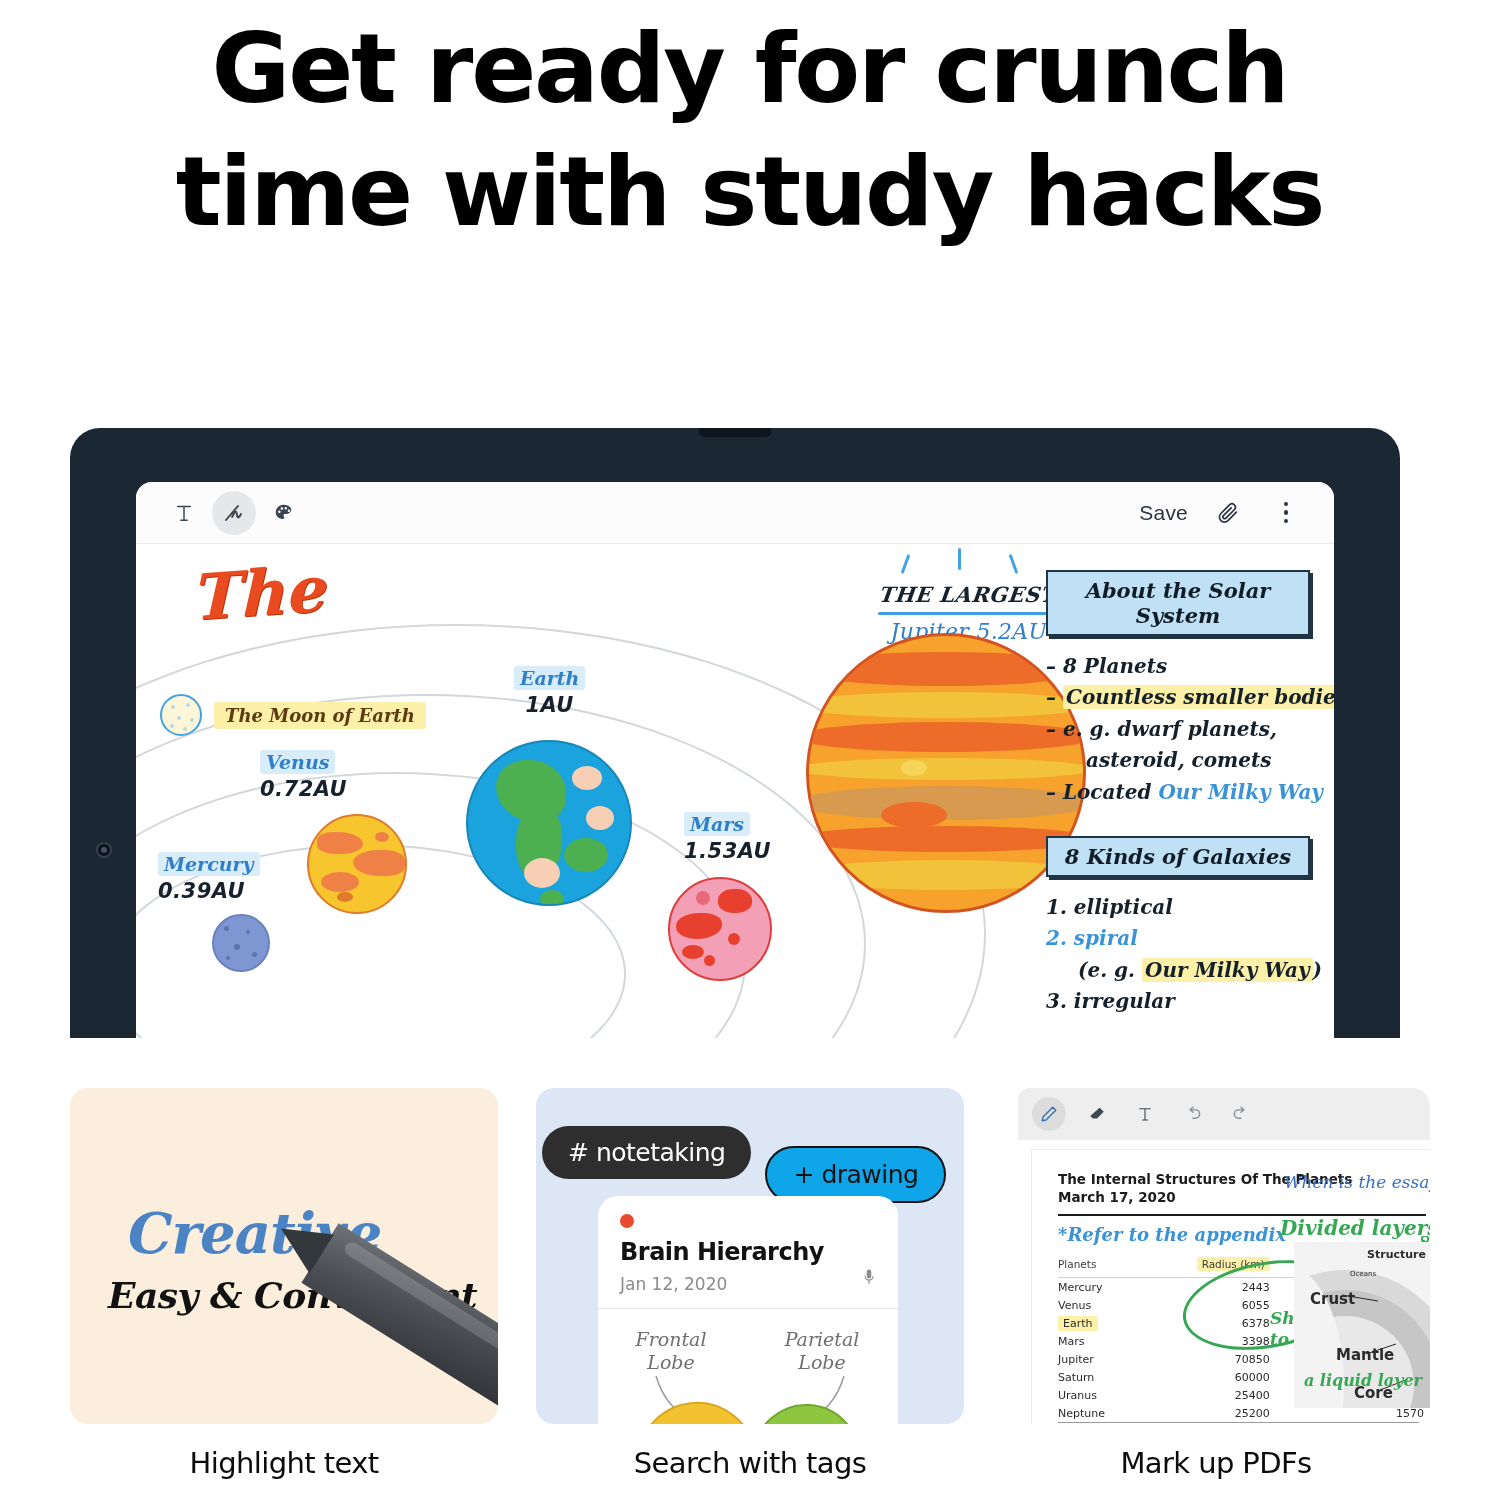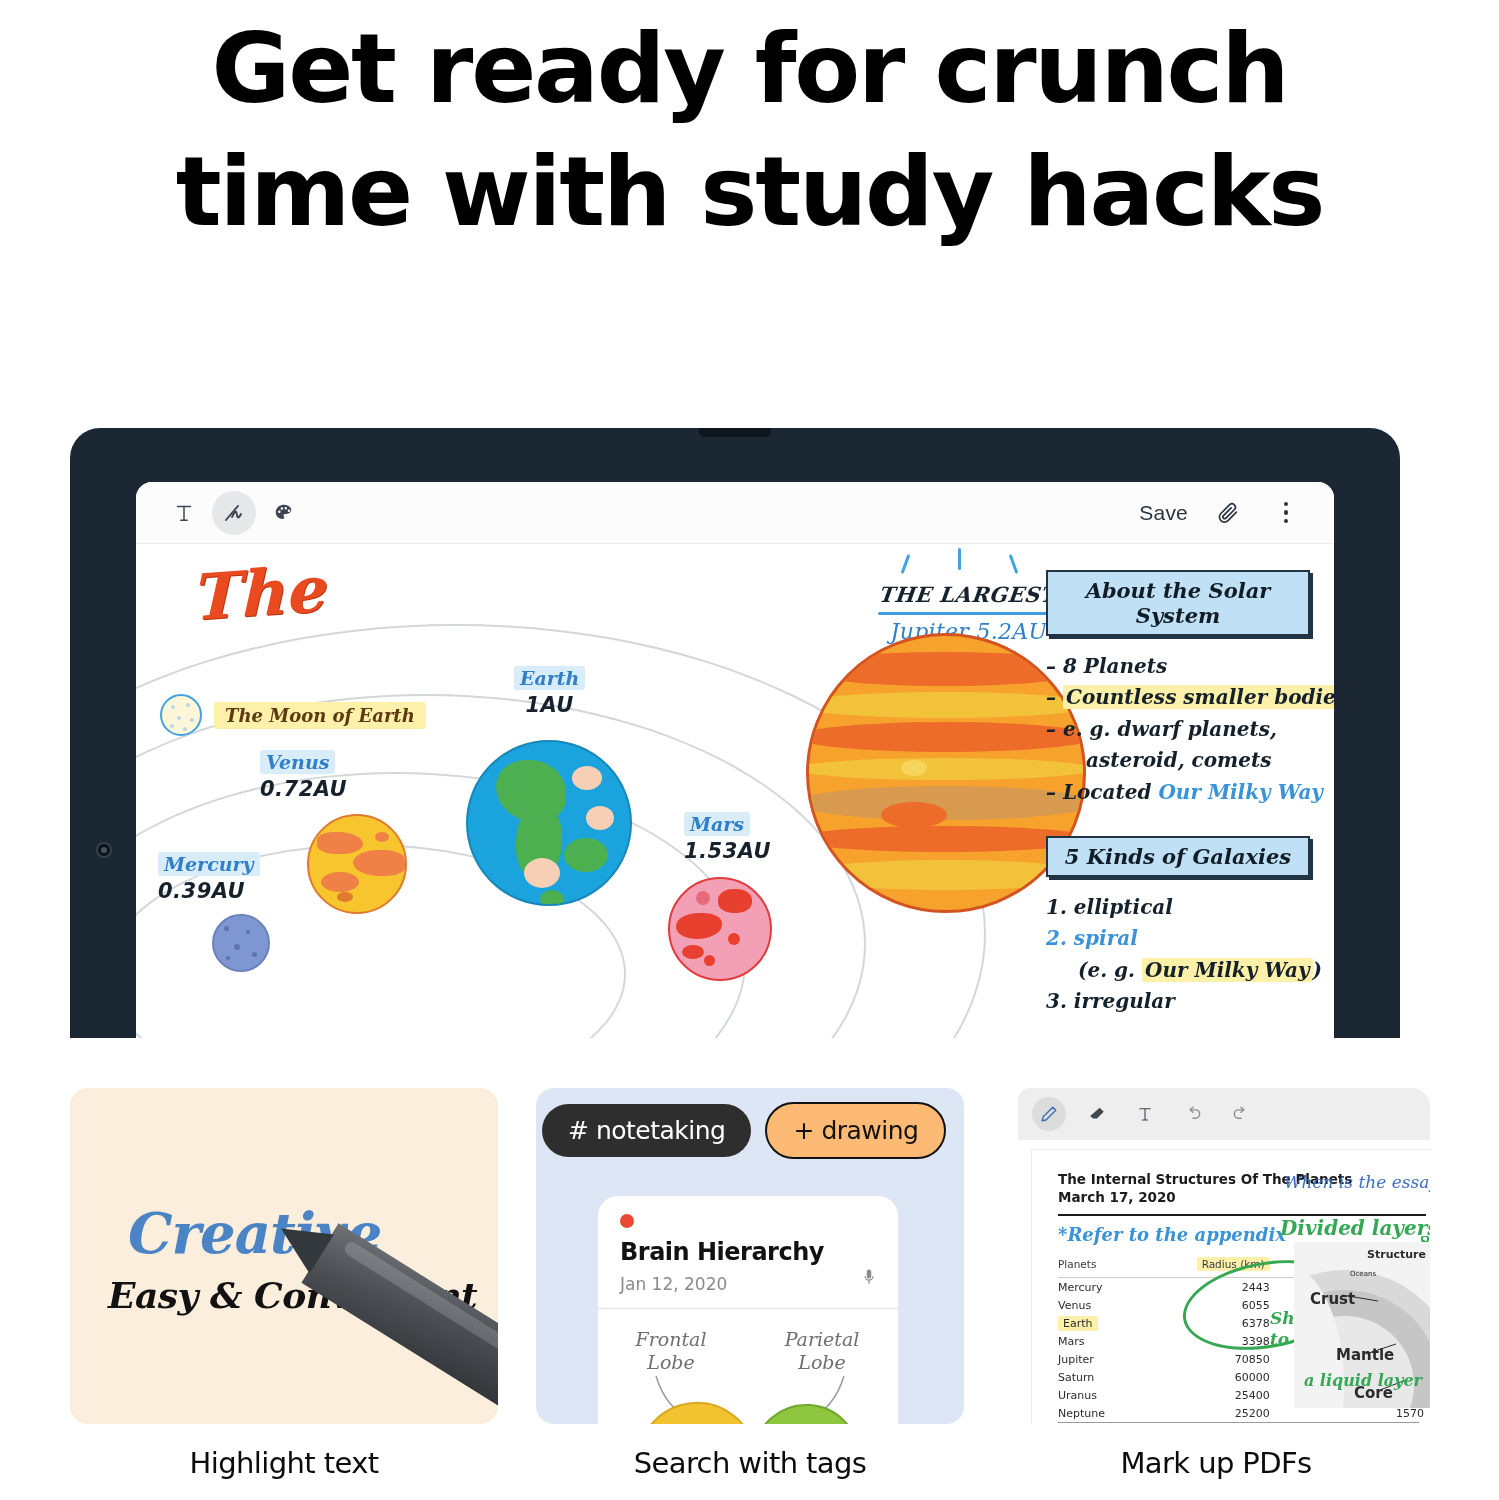--- a/index.html
+++ b/index.html
@@ -214,21 +214,21 @@
   }
 
   
   .c2 { background: #dce6f4; }
   .pill-row { position: absolute; left: 6px; top: 14px; display: flex; gap: 14px; align-items: center; }
   .pill {
     padding: 12px 26px; border-radius: 999px;
     font-family: "DejaVu Sans", sans-serif; font-size: 25px; letter-spacing: -0.5px; text-align: center;
   }
   .pill-dark { background: #2e2e2e; color: #ffffff; }
-  .pill-light { background: #fdba74; color: #121212; border: 2.5px solid #121212; }
+  .pill-light { background: #0ea5e9; color: #121212; border: 2.5px solid #121212; margin-top: 44px; }
   .mini-note {
     position: absolute; left: 62px; top: 108px; width: 300px; height: 240px;
     background: #ffffff; border-radius: 20px 20px 0 0; overflow: hidden;
   }
   .mn-dot { position: absolute; left: 22px; top: 18px; width: 14px; height: 14px; border-radius: 50%; background: #eb4a32; }
   .mn-title {
     position: absolute; left: 22px; top: 42px;
     font-family: "DejaVu Sans", sans-serif; font-weight: 700; font-size: 24px; color: #121212;
     letter-spacing: -0.5px;
   }
@@ -489,21 +489,21 @@
             <span>–</span>
             <span class="hl-yellow">Countless smaller bodies</span>
           </div>
           <div class="note-li">– e. g. dwarf planets,</div>
           <div class="note-li indent">asteroid, comets</div>
           <div class="note-li">
             <span>– Located </span><span class="tx-blue">Our Milky Way</span>
           </div>
         </div>
 
-        <div class="note-head" style="margin-top:30px;">5 Kinds of Galaxies</div>
+        <div class="note-head" style="margin-top:30px;">8 Kinds of Galaxies</div>
         <div class="note-list">
           <div class="note-li">1. elliptical</div>
           <div class="note-li tx-blue">2. spiral</div>
           <div class="note-li indent2">
             <span>(e. g. </span><span class="hl-yellow">Our Milky Way</span><span>)</span>
           </div>
           <div class="note-li">3. irregular</div>
         </div>
       </div>
 

